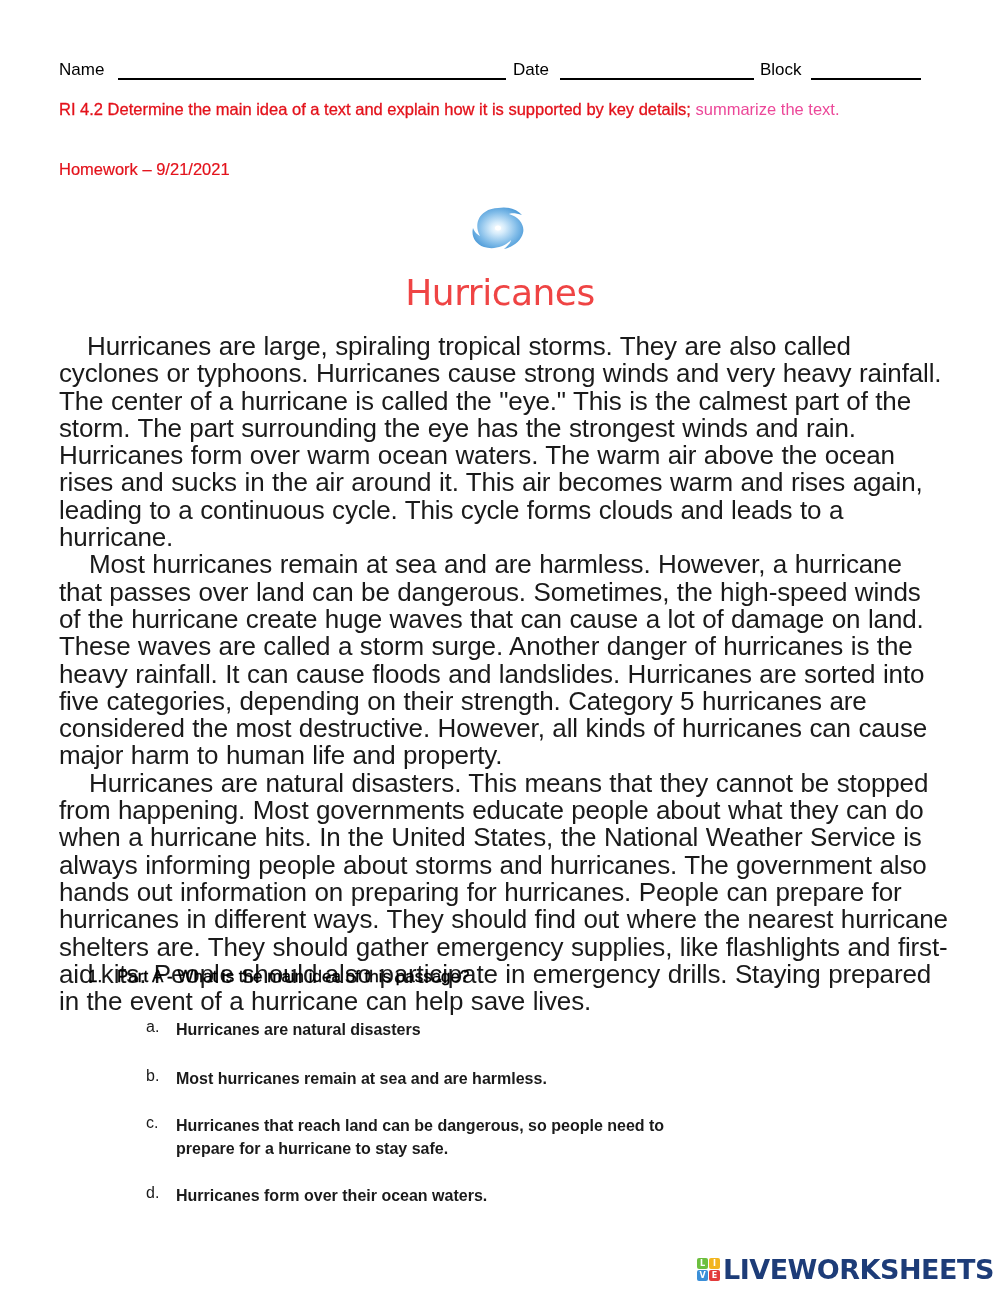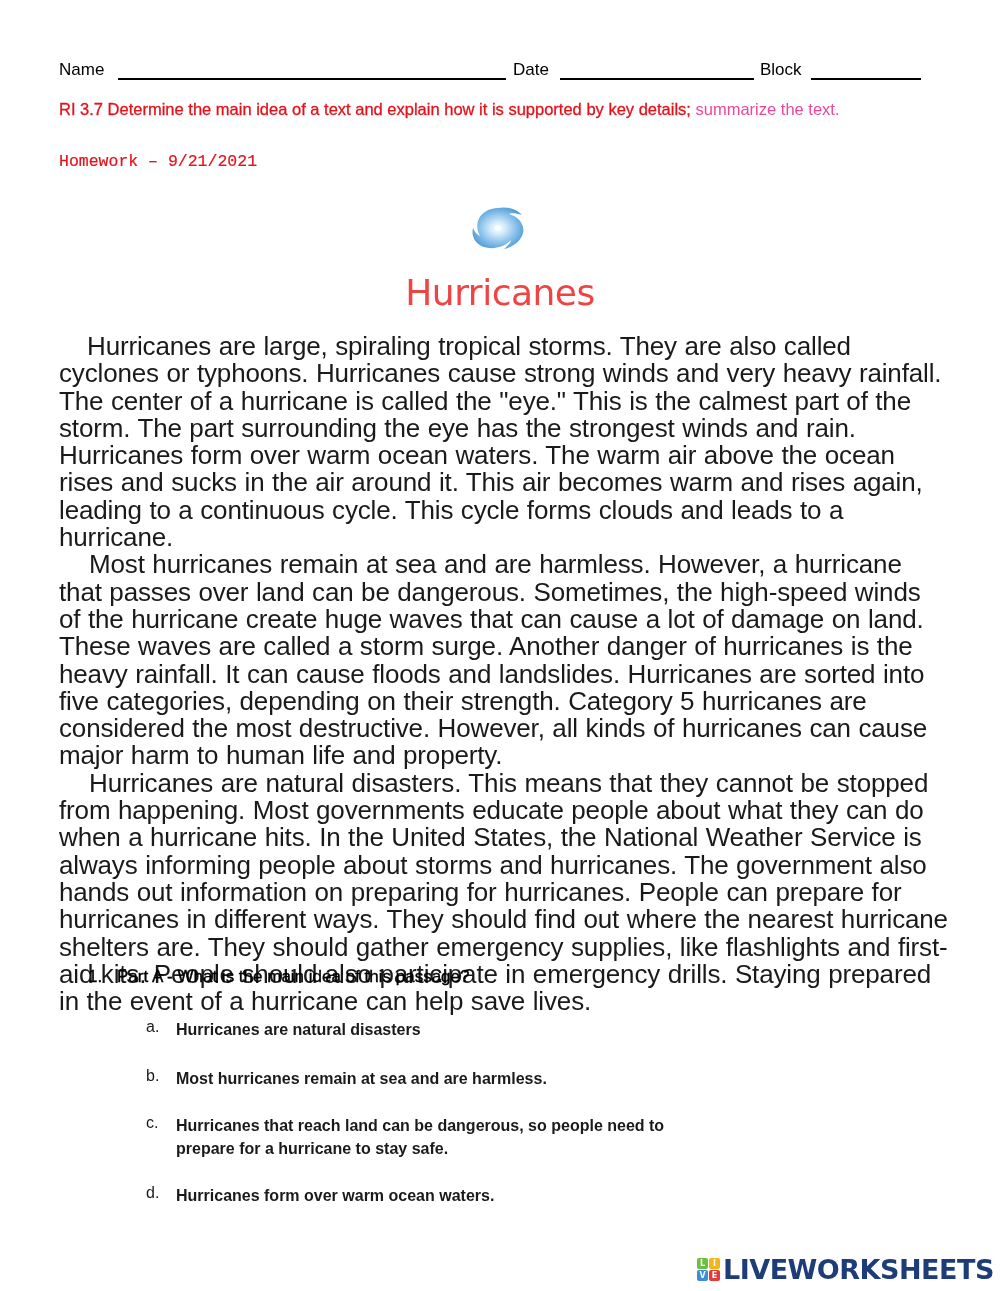--- a/index.html
+++ b/index.html
@@ -59,23 +59,23 @@
     font-weight: normal;
     -webkit-text-stroke: 0.3px #e3121b;
   }
   .standard .light-part {
     color: #ec4899;
   }
 
   .homework {
     position: absolute;
     left: 59px;
-    top: 152px;
+    top: 160px;
     font-size: 16.5px;
-    font-family: Liberation Mono, monospace;
+    font-family: Liberation Sans, sans-serif;
     color: #e3121b;
     -webkit-text-stroke: 0.2px #e3121b;
   }
 
   .hurricane-icon {
     position: absolute;
     left: 469px;
     top: 205px;
     width: 58px;
     height: 46px;
@@ -192,21 +192,21 @@
   <div class="header-row">
     <span class="fld" style="left:0px;">Name</span>
     <div class="line" style="left:59px; width:388px;"></div>
     <span class="fld" style="left:454px;">Date</span>
     <div class="line" style="left:501px; width:194px;"></div>
     <span class="fld" style="left:701px;">Block</span>
     <div class="line" style="left:752px; width:110px;"></div>
   </div>
 
   <div class="standard">
-    <span class="strong-part">RI 3.7 Determine the main idea of a text and explain how it is supported by key details;</span>
+    <span class="strong-part">RI 4.2 Determine the main idea of a text and explain how it is supported by key details;</span>
     <span class="light-part">summarize the text.</span>
   </div>
 
   <div class="homework">Homework – 9/21/2021</div>
 
   <div class="hurricane-icon">
     <svg width="58" height="46" viewBox="0 0 58 46">
       <defs>
         <radialGradient id="hg" cx="50%" cy="50%" r="55%">
           <stop offset="0%" stop-color="#ffffff"></stop>
@@ -240,21 +240,21 @@
     <div class="choice" style="top:49px;">
       <span class="letter">b.</span>
       <span class="text">Most hurricanes remain at sea and are harmless.</span>
     </div>
     <div class="choice" style="top:96px; width:560px;">
       <span class="letter">c.</span>
       <span class="text">Hurricanes that reach land can be dangerous, so people need to prepare for a hurricane to stay safe.</span>
     </div>
     <div class="choice" style="top:166px;">
       <span class="letter">d.</span>
-      <span class="text">Hurricanes form over warm ocean waters.</span>
+      <span class="text">Hurricanes form over their ocean waters.</span>
     </div>
   </div>
 
   <div class="brand">
     <div class="logo-grid">
       <span style="background:#6cbf3f;">L</span>
       <span style="background:#f2b51e;">I</span>
       <span style="background:#3b8fd8;">V</span>
       <span style="background:#e23b3b;">E</span>
     </div>

